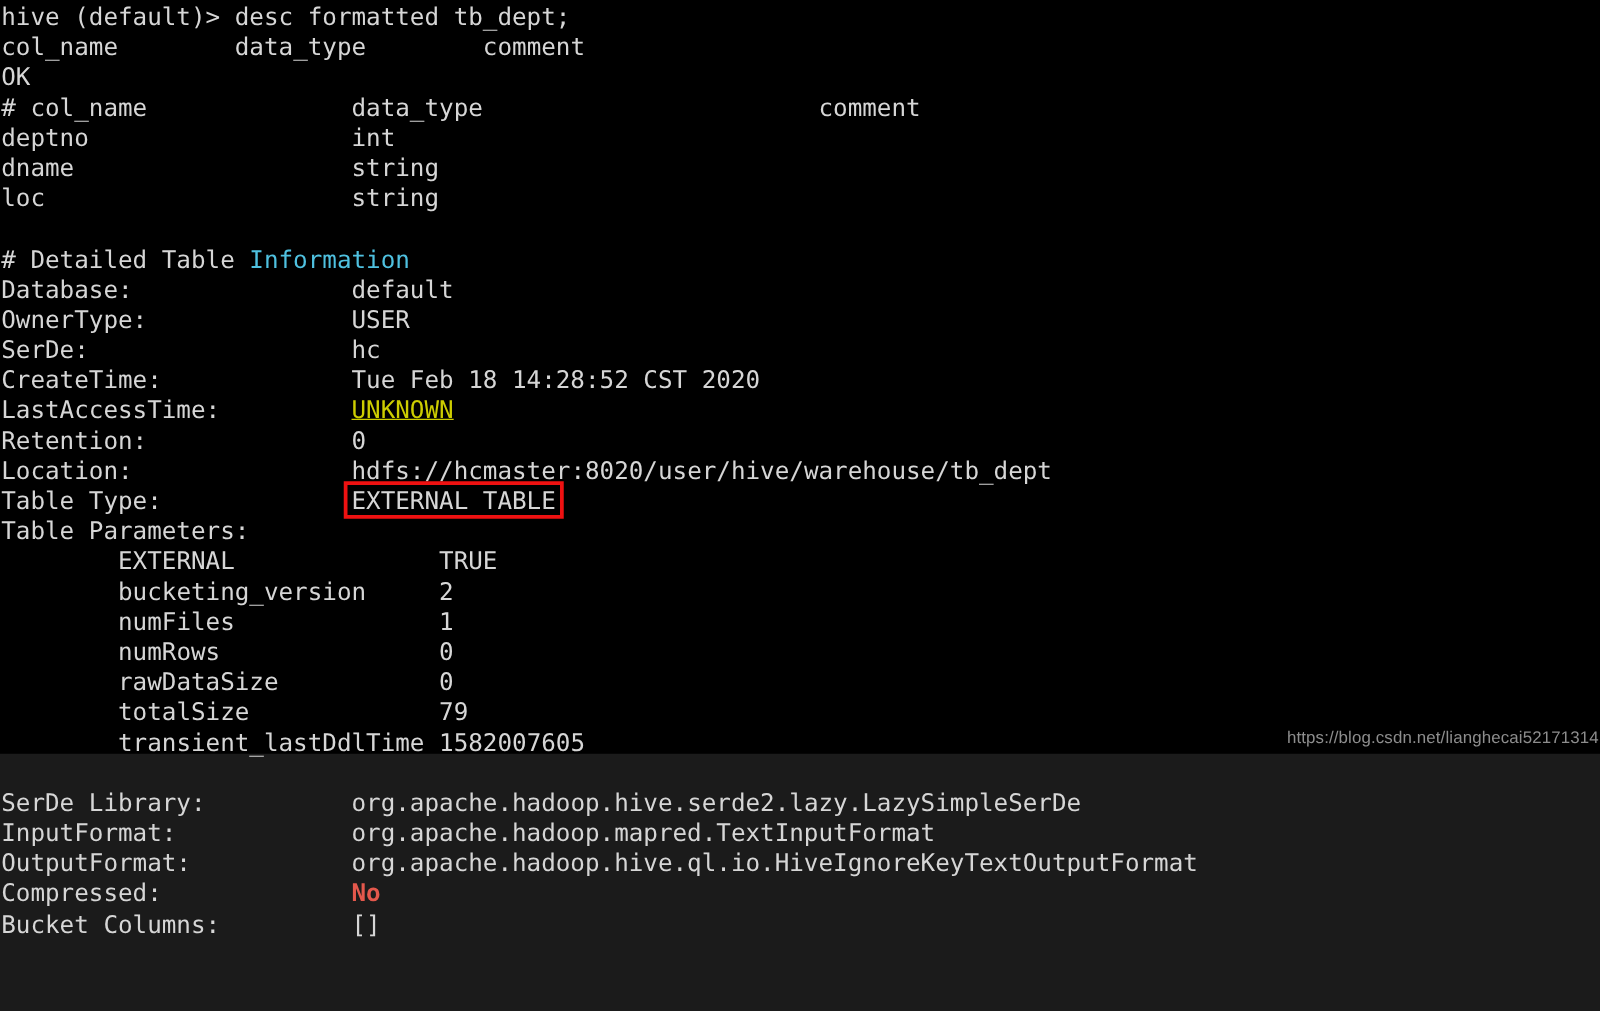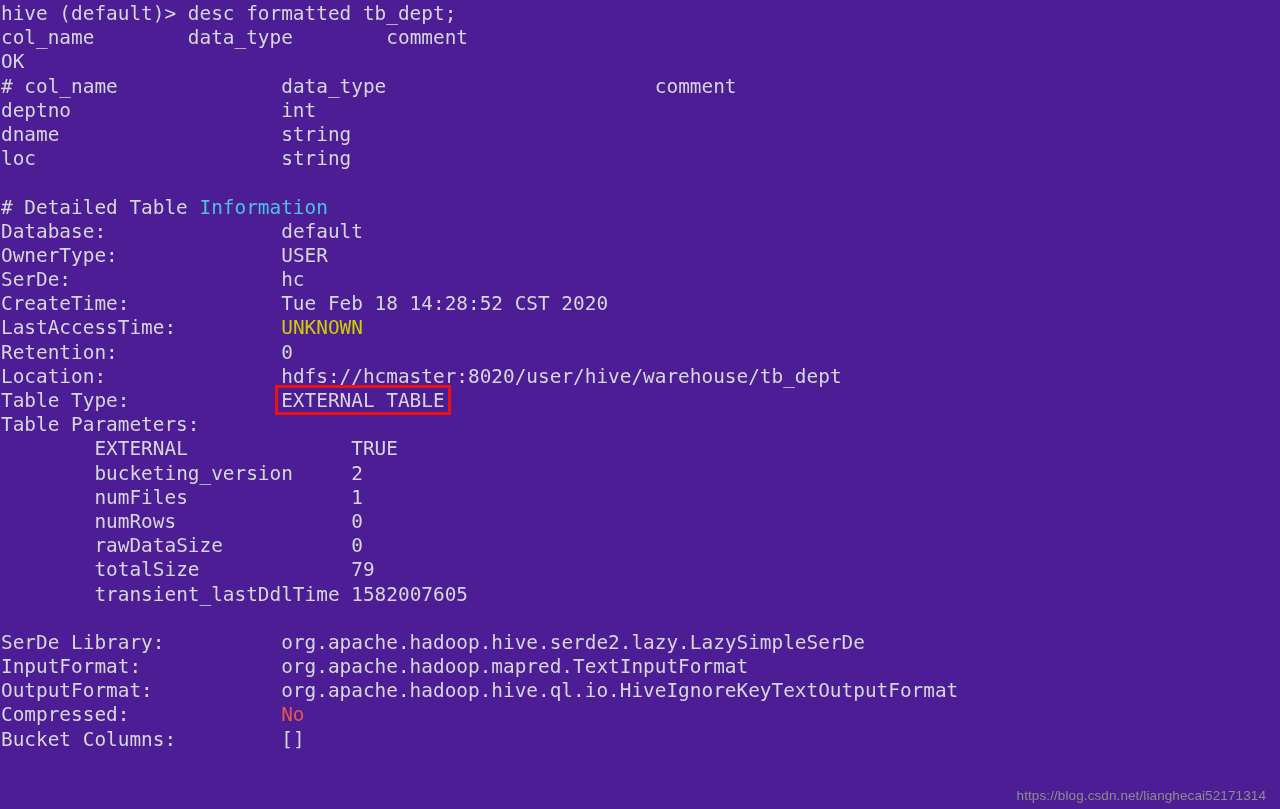--- a/index.html
+++ b/index.html
@@ -10,63 +10,63 @@
   }
   body {
     width: 1280px;
     height: 809px;
     overflow: hidden;
     font-family: "DejaVu Sans Mono", "Liberation Mono", monospace;
   }
   #terminal {
     position: relative;
     width: 1280px;
-    height: 809px;
-    background: #4c1d95;
+    height: 603px;
+    background: #000000;
     color: #d6d6d6;
     font-size: 19.4px;
     line-height: 24.2px;
     letter-spacing: 0;
     padding: 2px 0 0 0;
     box-sizing: border-box;
   }
   .line {
     white-space: pre;
     height: 24.2px;
     padding-left: 1px;
     font-family: "DejaVu Sans Mono", "Liberation Mono", monospace;
     font-size: 19.4px;
     line-height: 24.2px;
     color: #d6d6d6;
   }
   .line.blank { color: transparent; }
   .seg { white-space: pre; }
   .c-default { color: #d6d6d6; }
   .c-cyan    { color: #4fc1e0; }
-  .c-yellow  { color: #cdcd00; }
-  .c-red     { color: #e4584c; }
+  .c-yellow  { color: #cdcd00; text-decoration: underline; }
+  .c-red     { color: #e4584c; font-weight: bold; }
   .boxed {
     position: relative;
     display: inline-block;
     white-space: pre;
     color: #d6d6d6;
   }
   .boxed::after {
     content: "";
     position: absolute;
     left: -6px;
     right: -6px;
     top: -4px;
     bottom: -2px;
     border: 3px solid #ee1111;
     pointer-events: none;
   }
   #watermark {
     position: absolute;
-    right: 14px;
+    right: 1px;
     bottom: 5px;
     font-family: "Liberation Sans", sans-serif;
     font-size: 13.5px;
     line-height: 16px;
     color: #8d8d8d;
     letter-spacing: 0.1px;
     white-space: pre;
   }
   #cursor-row { height: 24.2px; }
 </style>

